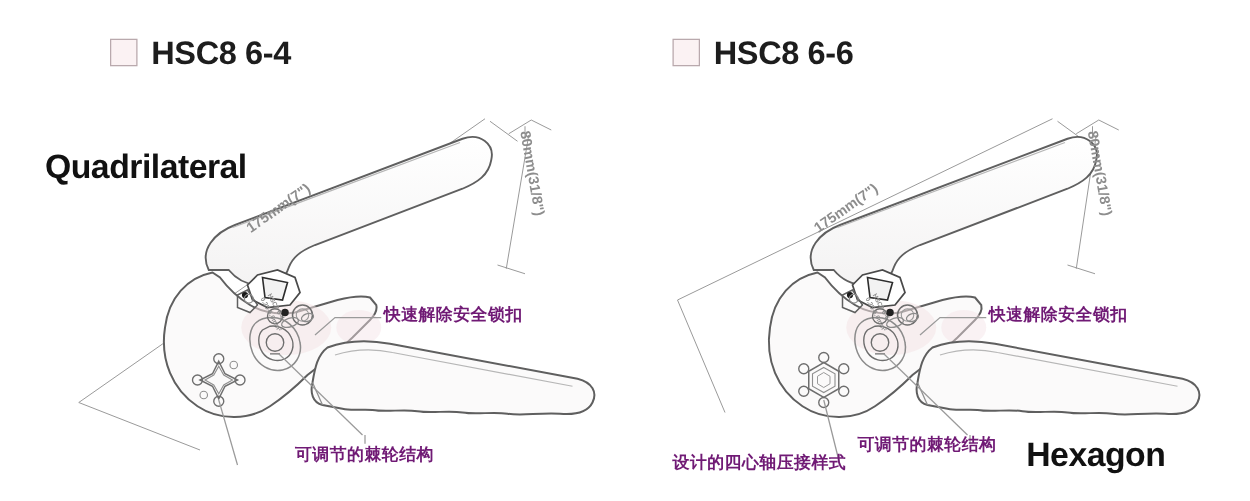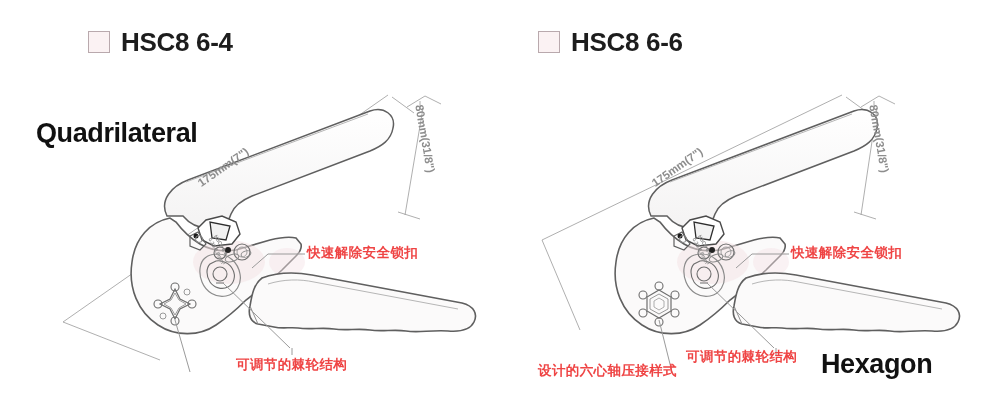--- a/index.html
+++ b/index.html
@@ -32,21 +32,21 @@
     position:absolute;
     font-size:27px;font-weight:bold;color:#111;
     letter-spacing:-0.4px;white-space:nowrap;line-height:1;
   }
   .shape-word.left{left:36px;top:120px;}
   .shape-word.right{left:801px;top:351px;}
 
   
   .cn-label{
     position:absolute;
-    font-size:13.5px;font-weight:bold;color:#ef4444;
+    font-size:13.5px;font-weight:bold;color:#701a75;
     white-space:nowrap;line-height:1;
     font-family:"DejaVu Sans","Liberation Sans",sans-serif;
     letter-spacing:0.4px;
   }
   
   .dim{
     position:absolute;
     font-size:11.5px;font-weight:bold;color:#8d8d8d;
     white-space:nowrap;line-height:1;
     transform-origin:0 0;
@@ -257,17 +257,17 @@
       <path d="M139,320 L152,372"></path>
       <path d="M187,283 L254,348"></path>
       <path d="M256,348 L256,355"></path>
     </g>
   </svg>
 
   <div class="dim" style="left:130px;top:180px;transform:rotate(-35deg);">175mm(7")</div>
   <div class="dim" style="left:358px;top:104px;transform:rotate(80deg);">80mm(31/8")</div>
 
   <div class="cn-label" style="left:271px;top:246px;">快速解除安全锁扣</div>
-  <div class="cn-label" style="left:18px;top:364px;">设计的六心轴压接样式</div>
+  <div class="cn-label" style="left:18px;top:364px;">设计的四心轴压接样式</div>
   <div class="cn-label" style="left:166px;top:350px;">可调节的棘轮结构</div>
 
   <div class="shape-word right" style="left:301px;top:351px;">Hexagon</div>
 </div>
 
 </body></html>

